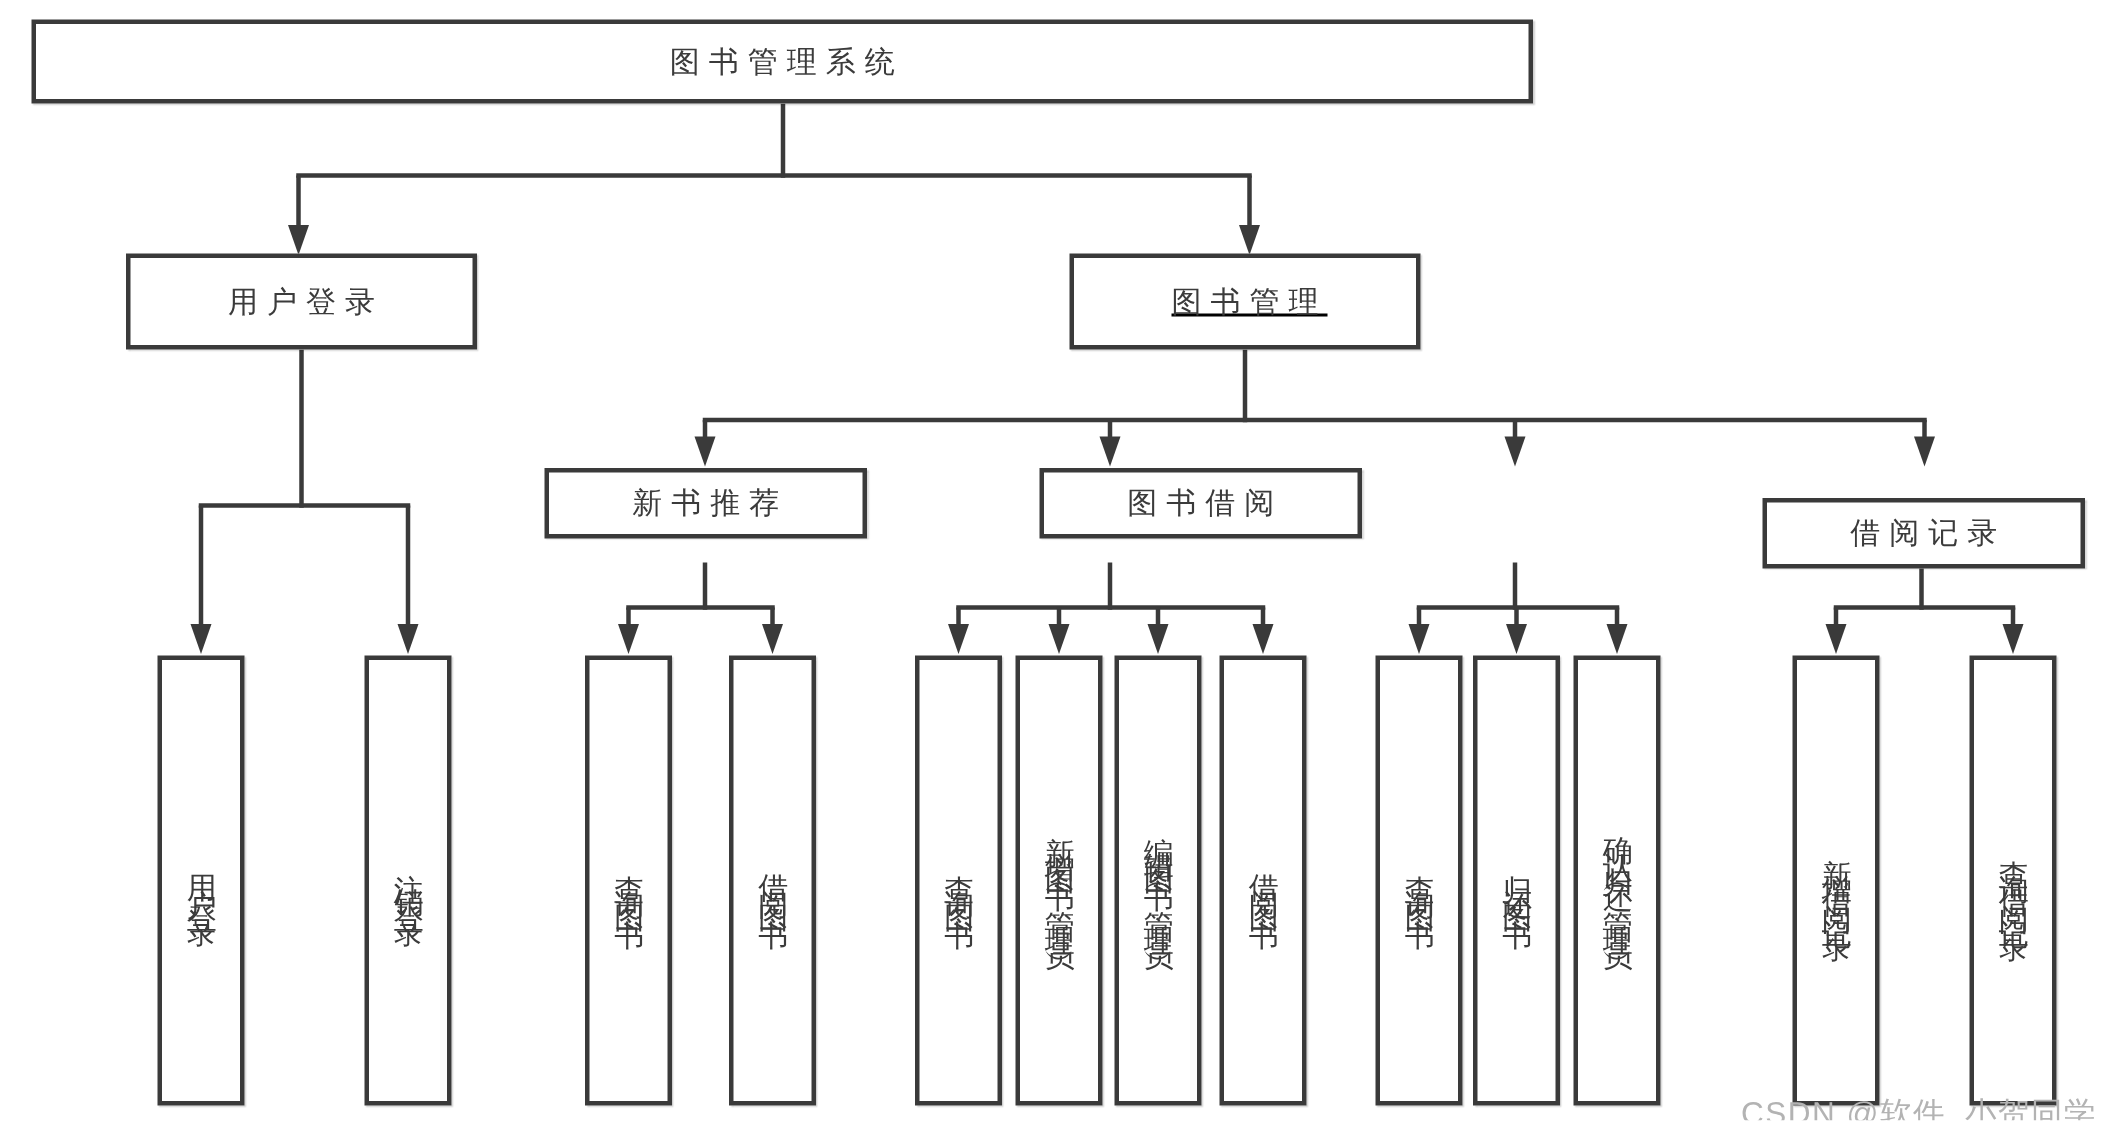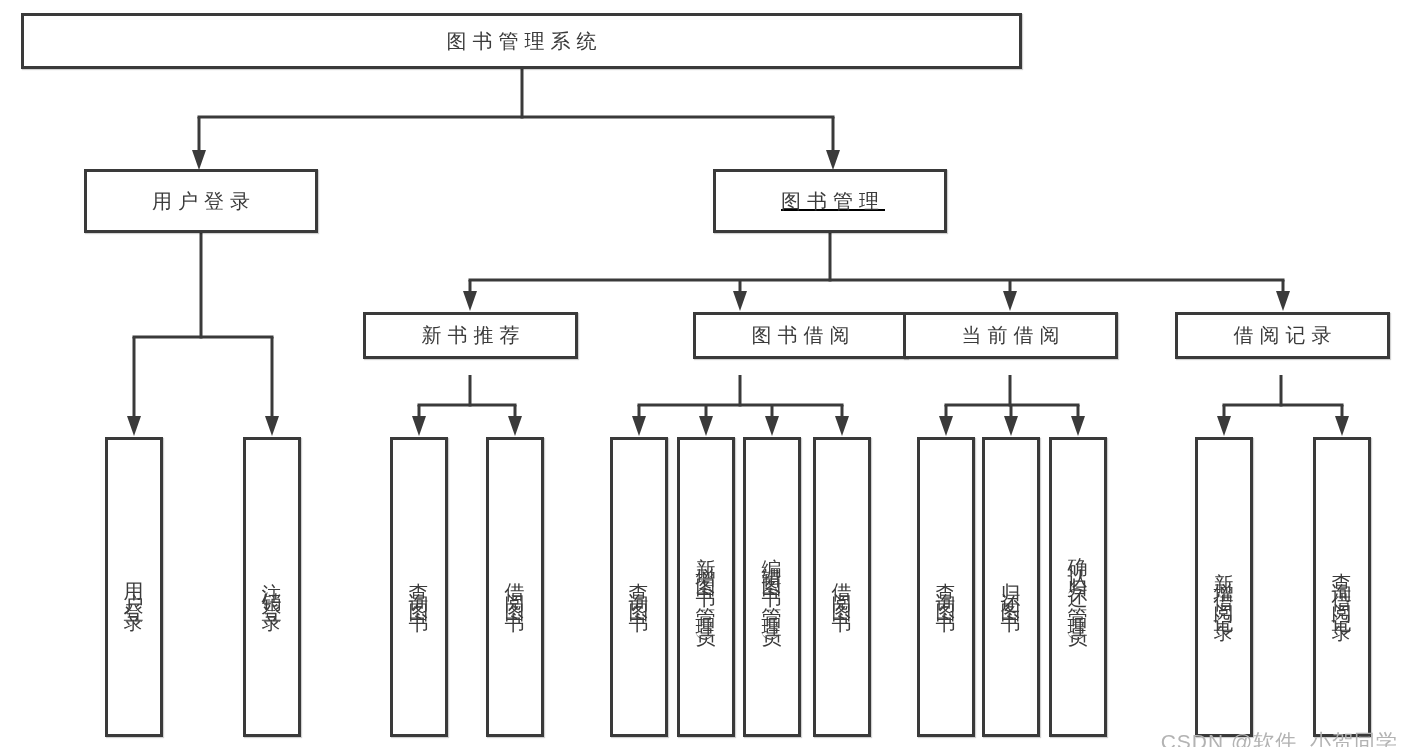--- a/index.html
+++ b/index.html
@@ -123,24 +123,21 @@
   <div class="box l2" style="left:713px;text-decoration:underline;">
     <span class="hlabel">图书管理</span>
   </div>
 
   <div class="box l3" style="left:363px;">
     <span class="hlabel">新书推荐</span>
   </div>
   <div class="box l3" style="left:669px;margin-left:24px;">
     <span class="hlabel">图书借阅</span>
   </div>
-  <div class="box l3" style="left:903px;">
-    <span class="hlabel">当前借阅</span>
-  </div>
-  <div class="box l3" style="left:1175px;">
+  <div class="box l3" style="left:1175px;margin-top:20px;">
     <span class="hlabel">借阅记录</span>
   </div>
 
   <div class="box leaf" style="left:105px;">
     <span class="vlabel">用户登录</span>
   </div>
   <div class="box leaf" style="left:243px;">
     <span class="vlabel">注销登录</span>
   </div>
 

